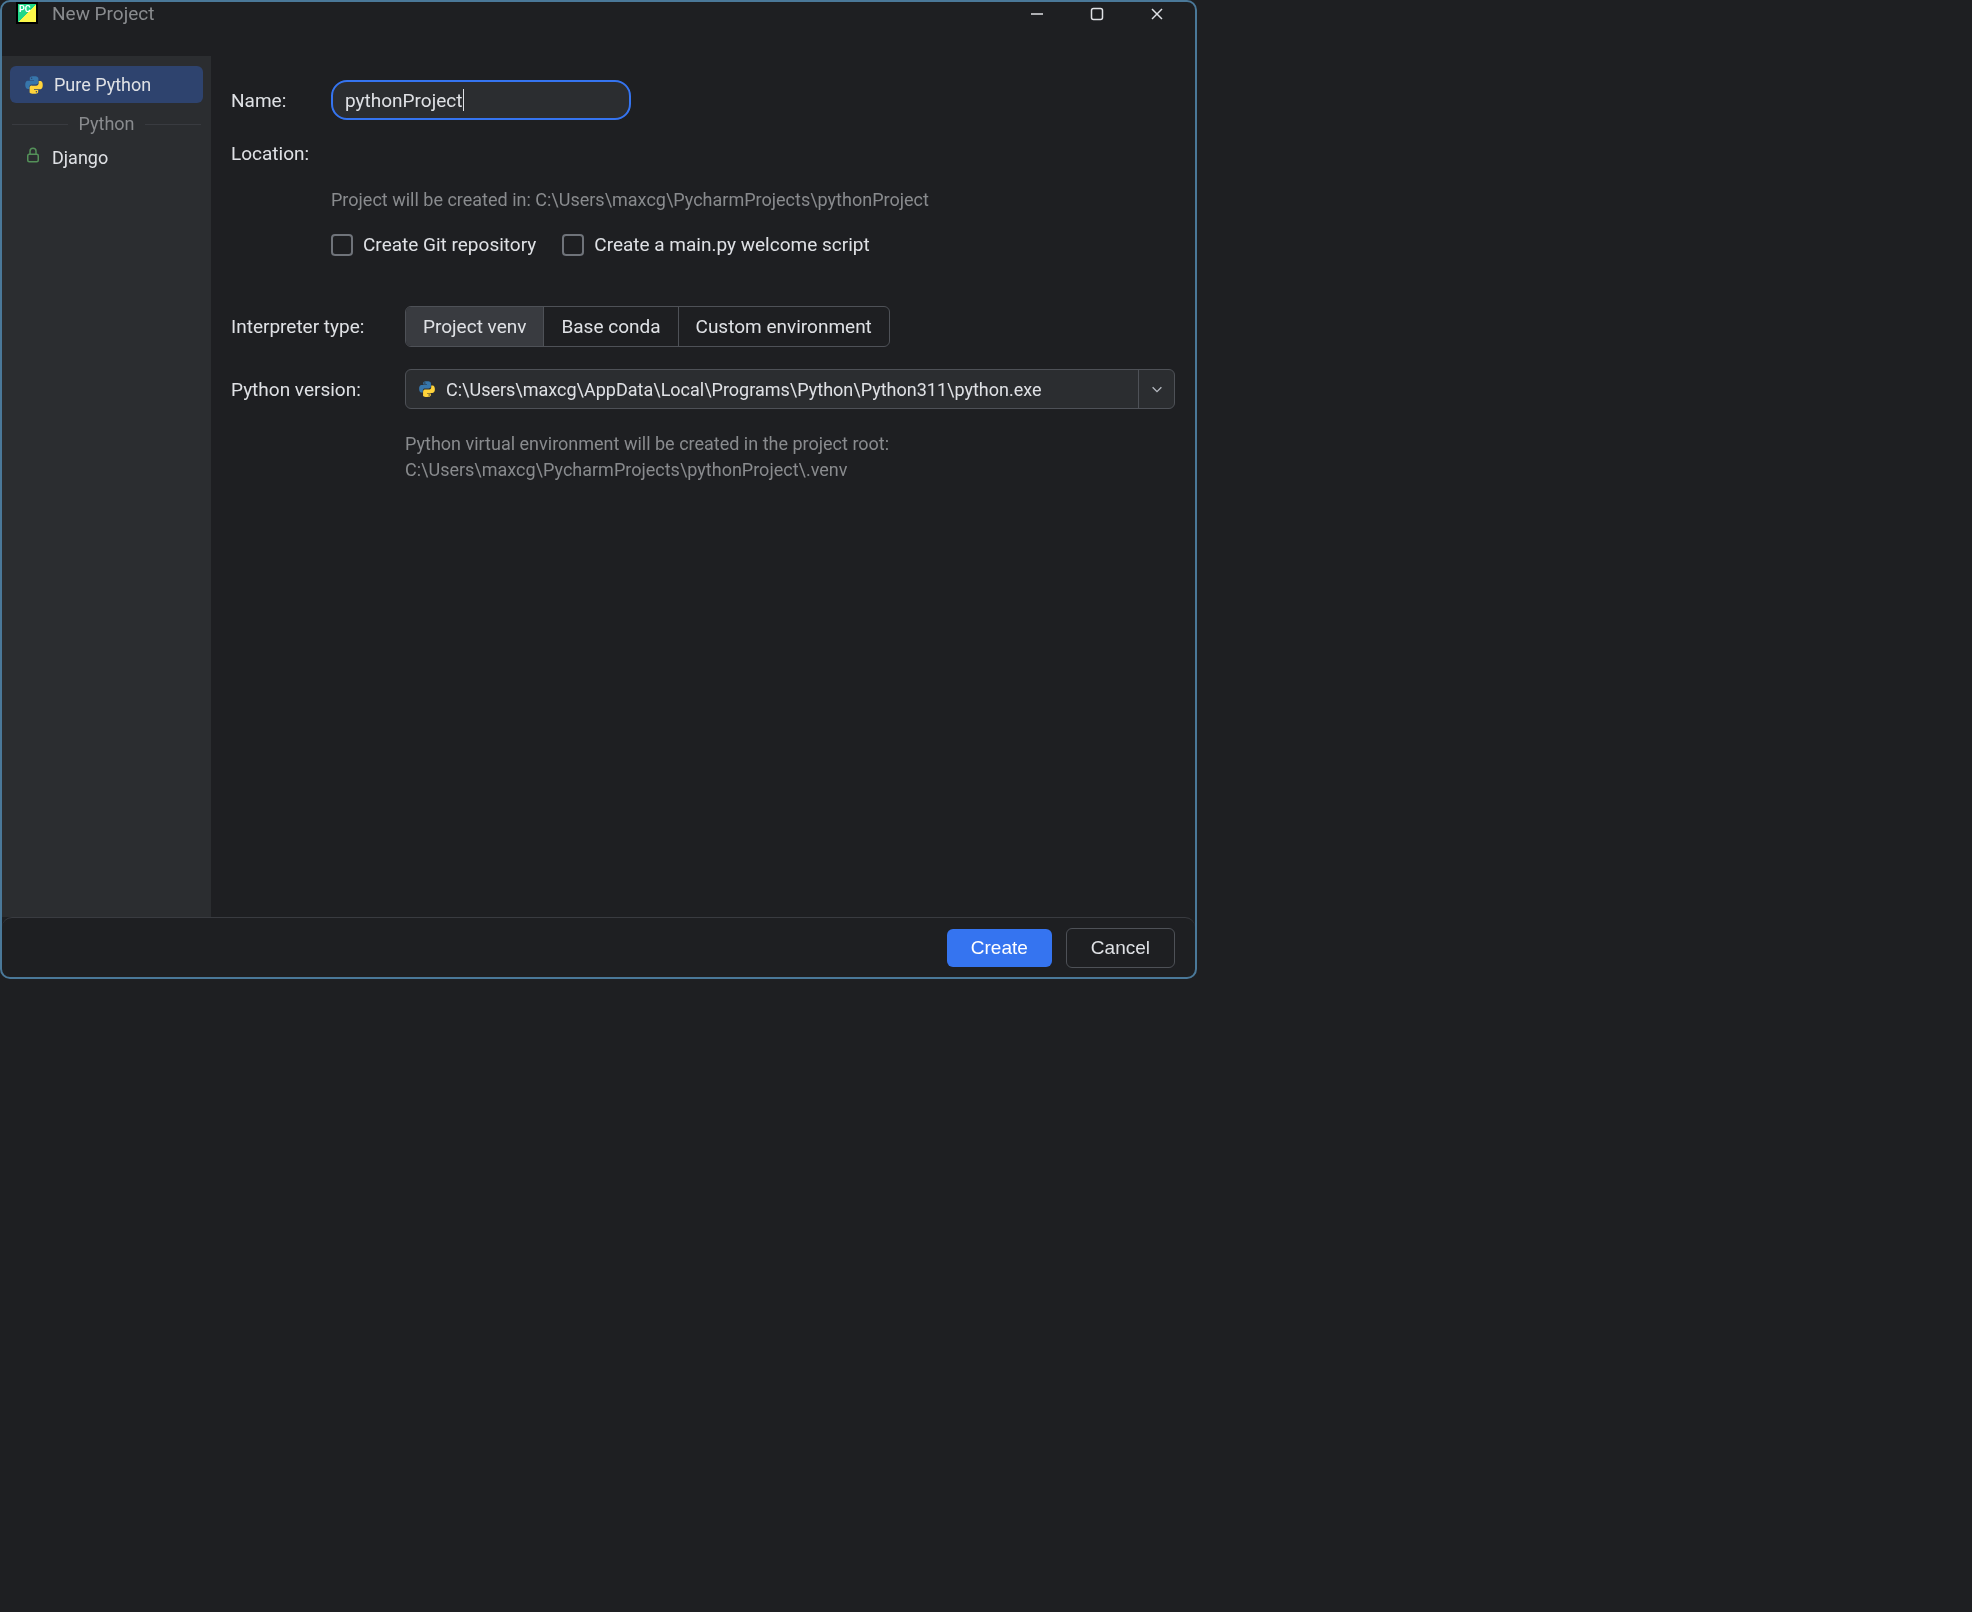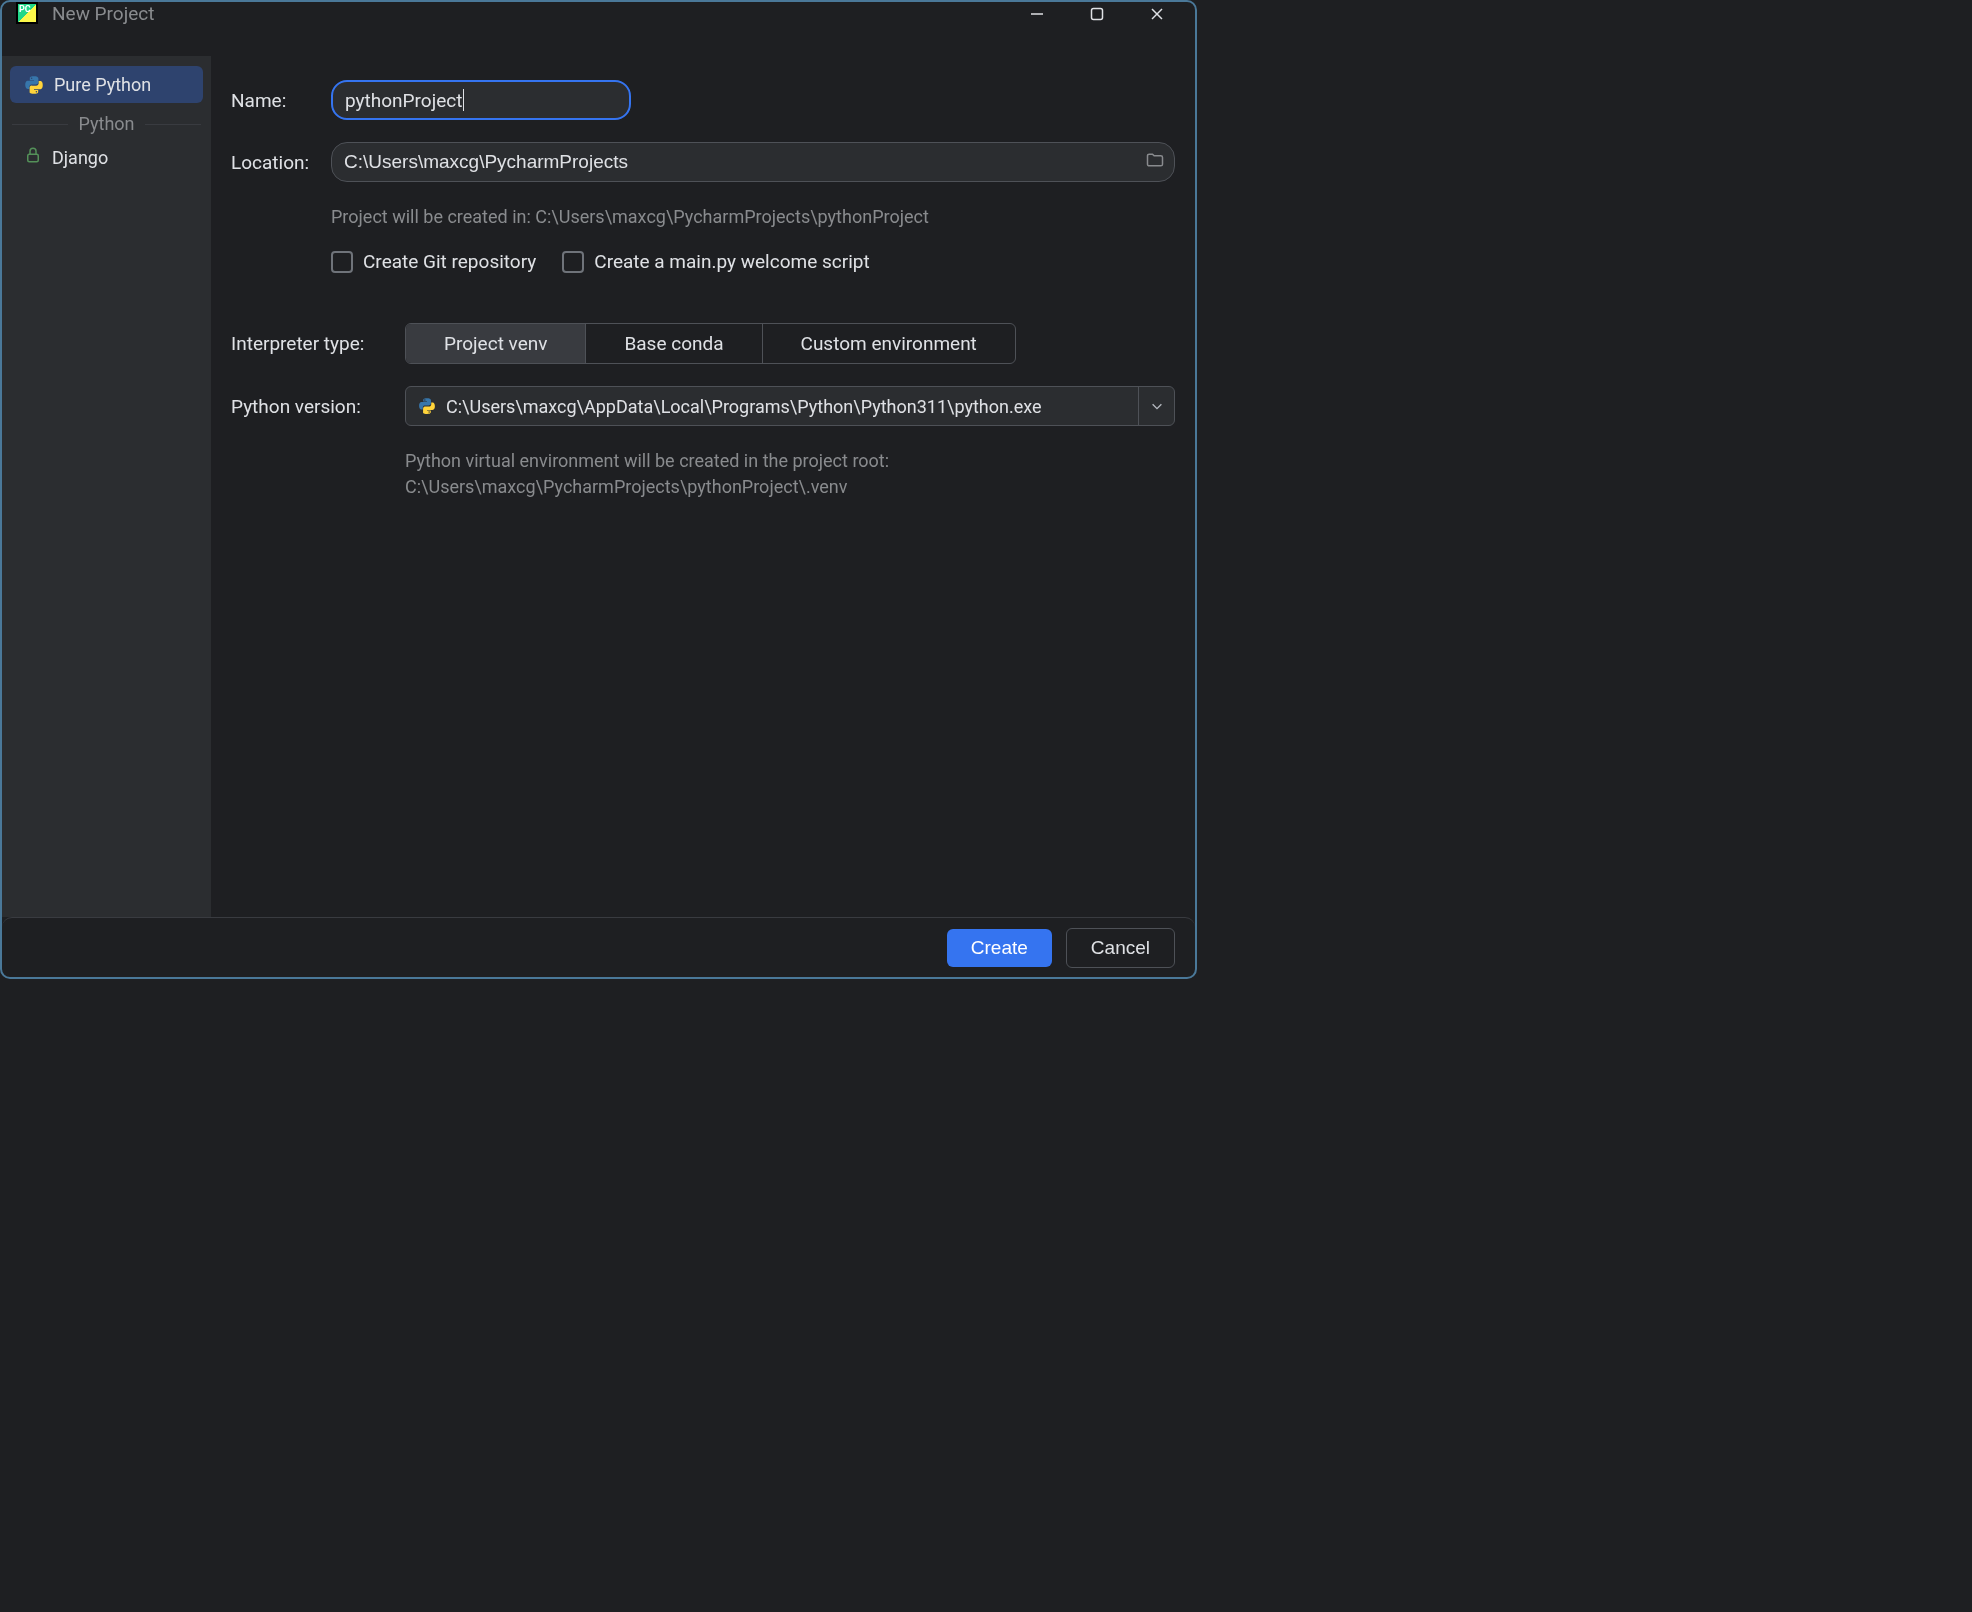--- a/index.html
+++ b/index.html
@@ -167,21 +167,21 @@
   border: 2px solid #6f737a;
   border-radius: 4px;
 }
 .segmented {
   display: inline-flex;
   border: 1px solid #4e5157;
   border-radius: 6px;
   overflow: hidden;
 }
 .segmented-item {
-  padding: 8px 38px;
+  padding: 8px 17px;
   font-size: 19px;
   cursor: pointer;
   color: #dfe1e5;
 }
 .segmented-item.selected {
   background: #393b40;
 }
 .segmented-item + .segmented-item { border-left: 1px solid #4e5157; }
 .version-row { margin-top: 22px; }
 .version-select {
@@ -294,28 +294,20 @@
     <div class="form-row">
       <span class="form-label">Name:</span>
       <div class="text-input" style="display:flex;align-items:center;">
         <span>pythonProject</span>
           <span class="caret-cursor"></span>
       </div>
     </div>
 
     <div class="form-row">
       <span class="form-label">Location:</span>
-      <div class="location-wrap">
-        <input class="text-input location" value="C:\Users\maxcg\PycharmProjects" style="">
-        <span class="folder-icon-btn">
-          <svg width="20" height="20" viewBox="0 0 24 24" fill="none" stroke="currentColor" stroke-width="1.8">
-              <path d="M3 7a2 2 0 0 1 2-2h4l2 2h8a2 2 0 0 1 2 2v8a2 2 0 0 1-2 2H5a2 2 0 0 1-2-2V7z"></path>
-            </svg>
-        </span>
-      </div>
     </div>
 
     <div class="hint">Project will be created in: C:\Users\maxcg\PycharmProjects\pythonProject</div>
 
     <div class="checkbox-row">
       <label class="checkbox-item">
         <span class="checkbox-box"></span>
         <span>Create Git repository</span>
       </label>
       <label class="checkbox-item">

